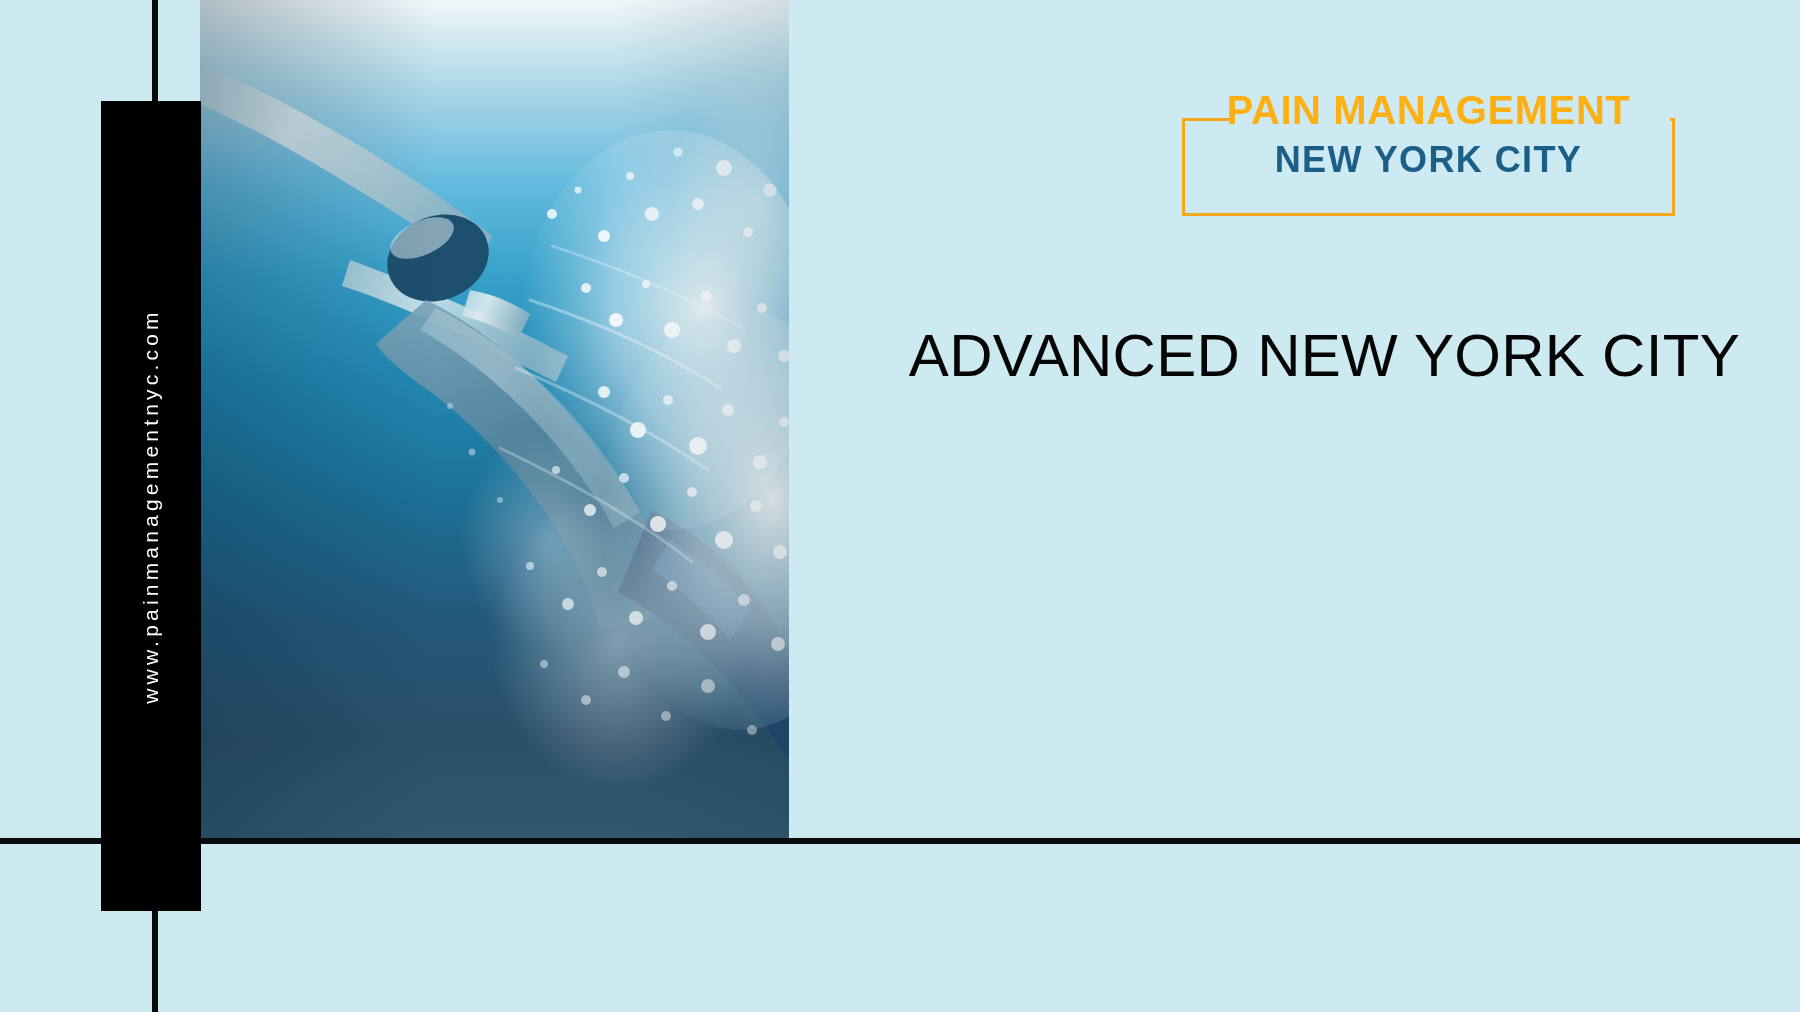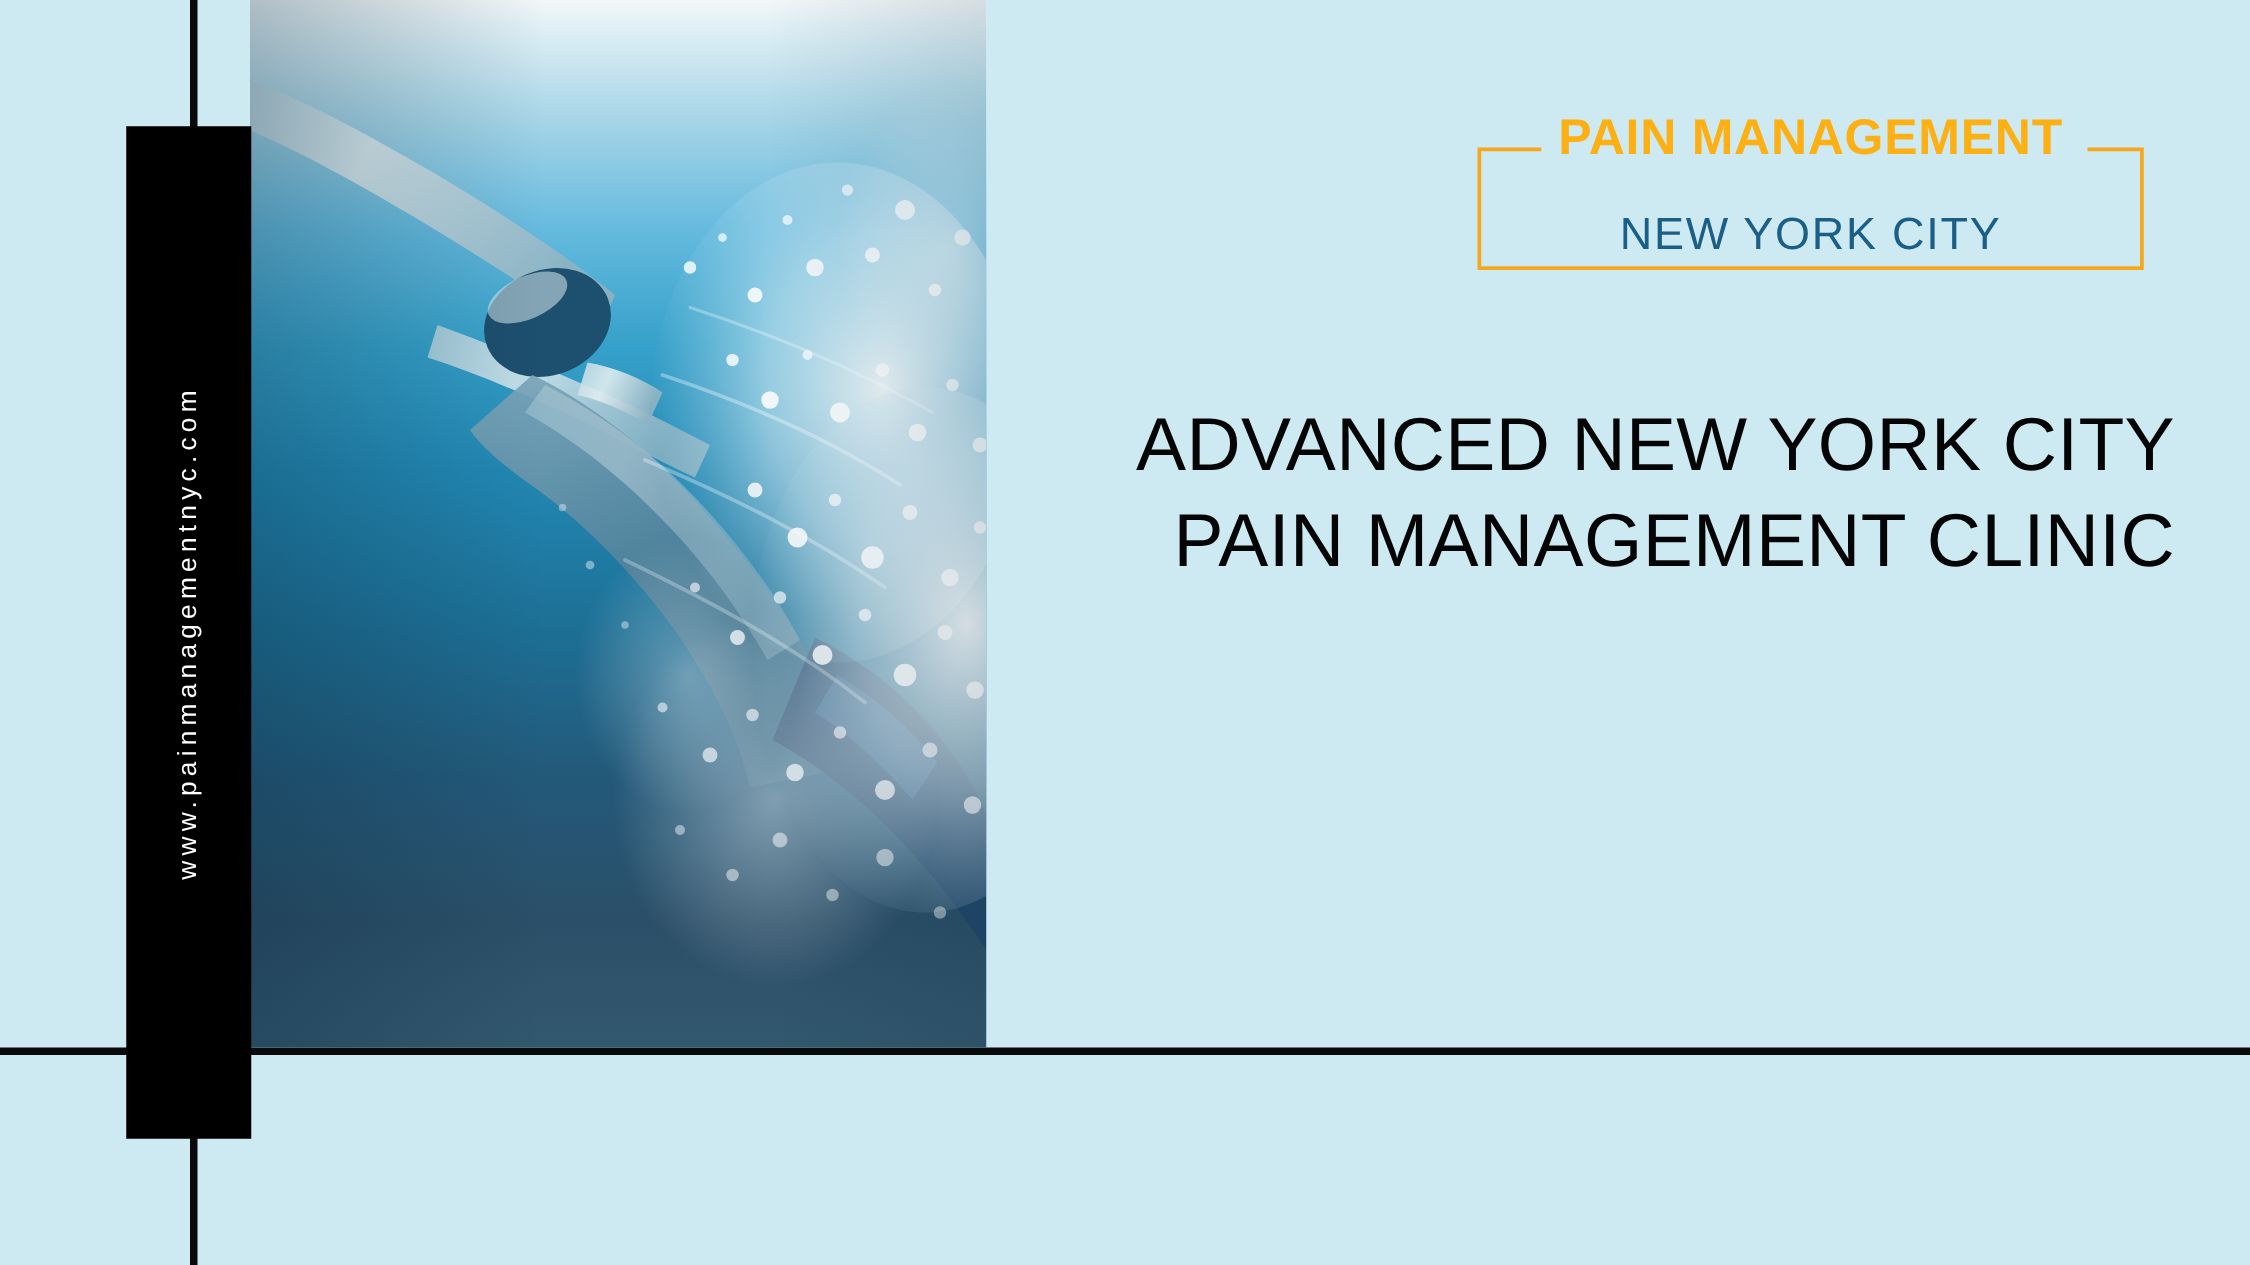--- a/index.html
+++ b/index.html
@@ -98,21 +98,21 @@
     white-space: nowrap;
     transform: rotate(-90deg);
     transform-origin: center center;
   }
 
   
   .logo {
     position: absolute;
     left: 1182px;
     top: 118px;
-    width: 533px;
+    width: 493px;
     height: 98px;
     z-index: 4;
   }
   .logo-frame {
     position: absolute;
     inset: 0;
     border: 3px solid #f5a81c;
     box-sizing: border-box;
   }
   
@@ -140,25 +140,24 @@
   }
   .logo-line2 {
     position: absolute;
     left: 0;
     right: 0;
     top: 24px;
     text-align: center;
     color: #1b5f87;
     font-family: "Liberation Sans", sans-serif;
     font-size: 36px;
-    font-weight: 400;
+    font-weight: 700;
     letter-spacing: 1.4px;
     line-height: 1;
     white-space: nowrap;
-    margin-top: 27px;
   }
 
   
   .headline {
     position: absolute;
     left: 820px;
     top: 318px;
     width: 920px;
     z-index: 4;
     text-align: right;
@@ -295,16 +294,15 @@
   <div class="logo">
     <div class="logo-frame">
       <div class="logo-notch"></div>
     </div>
     <div class="logo-line1">PAIN MANAGEMENT</div>
     <div class="logo-line2">NEW YORK CITY</div>
   </div>
 
   <div class="headline">
     <span class="headline-line">ADVANCED NEW YORK CITY</span>
-    <span class="headline-line">PAIN MANAGEMENT CLINIC</span>
   </div>
 
 </div>
 
 </body></html>

